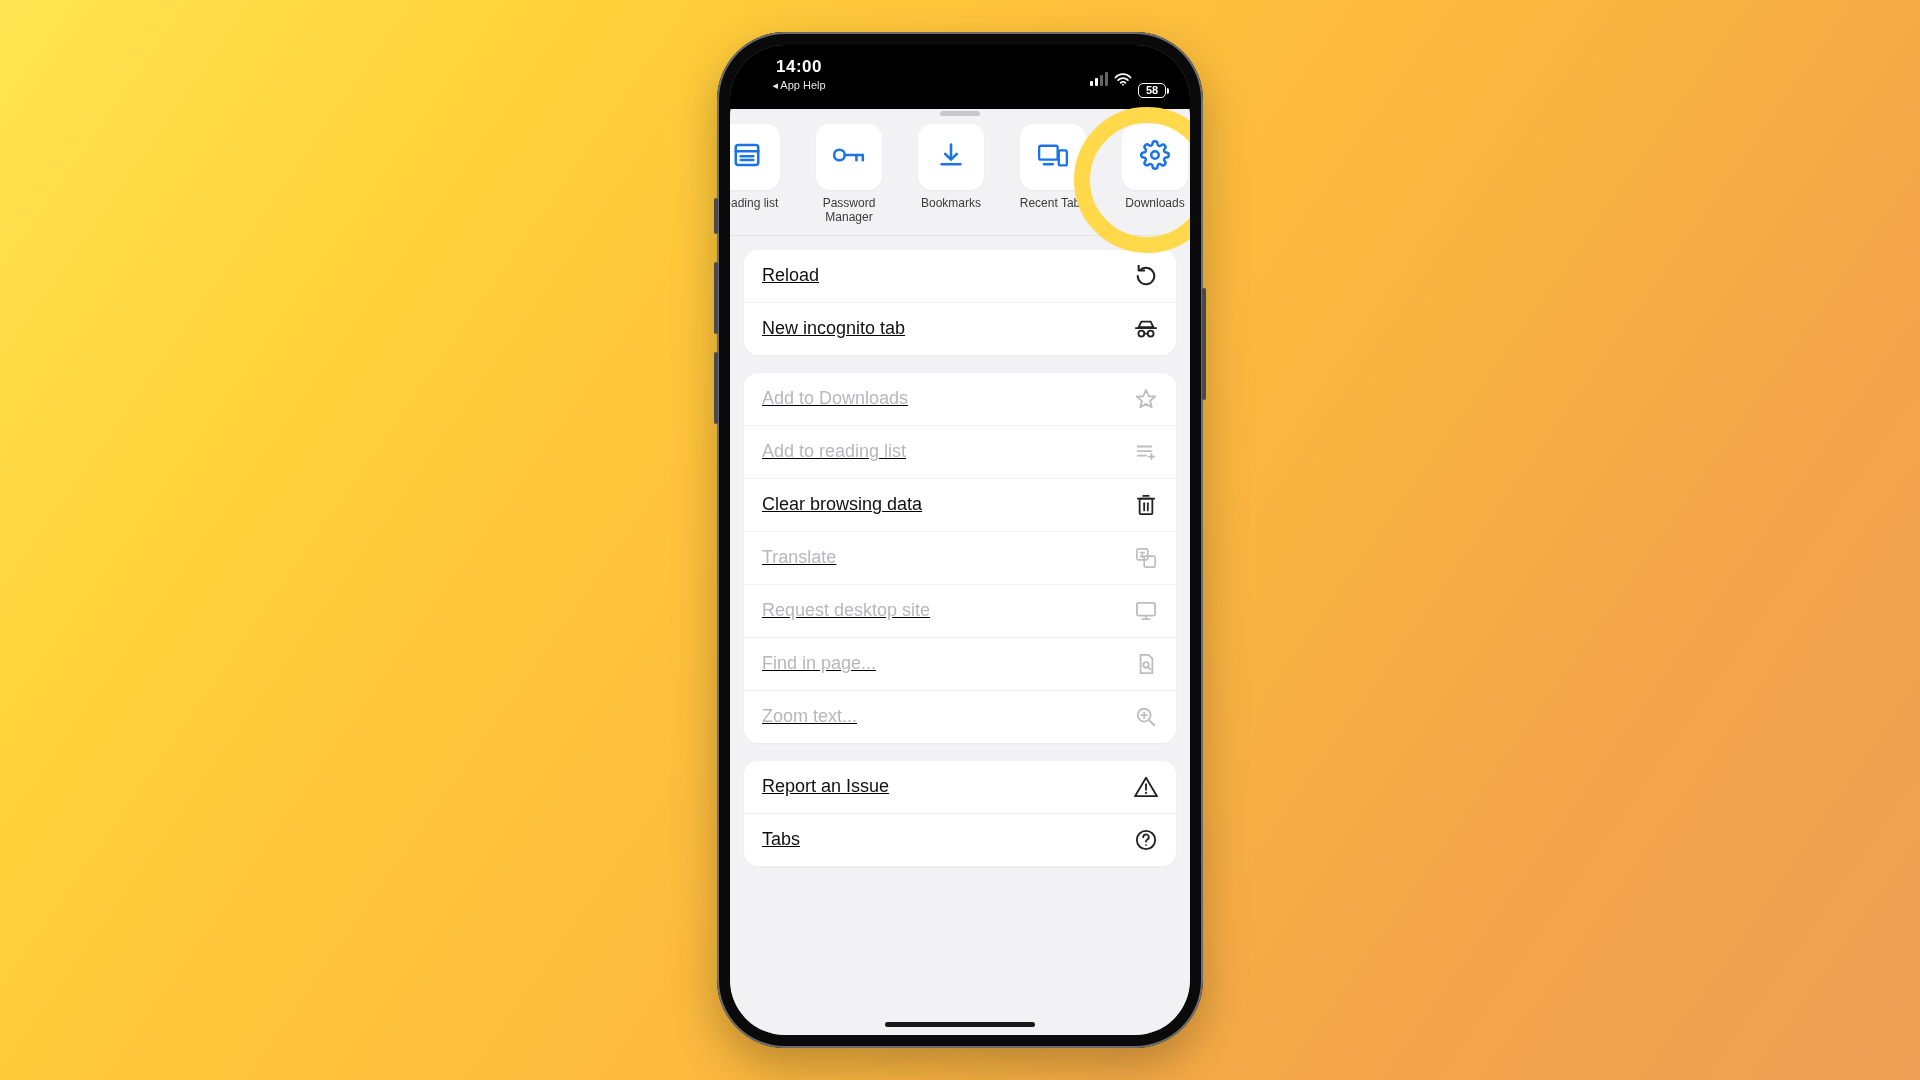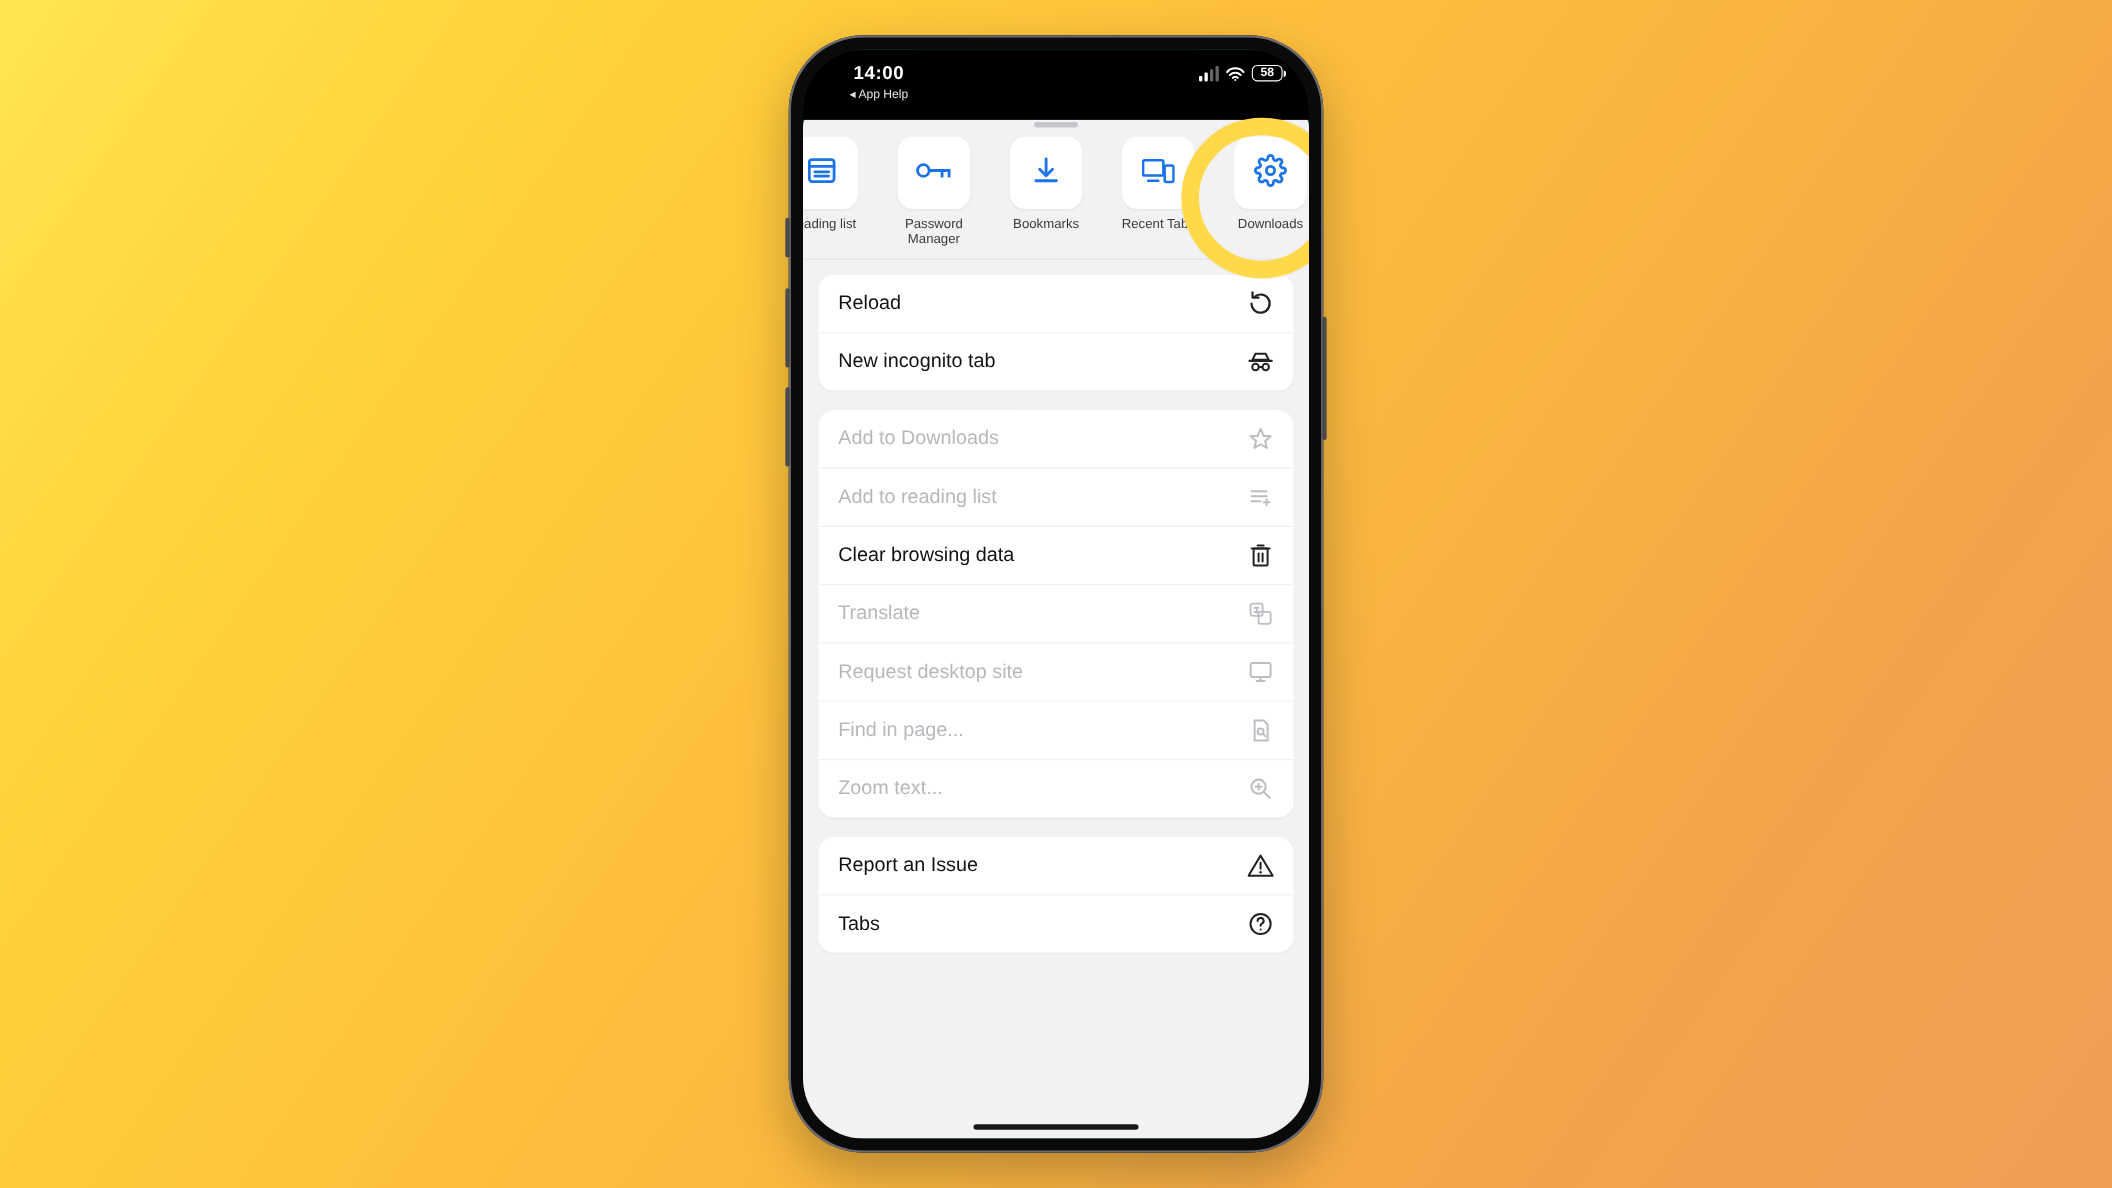--- a/index.html
+++ b/index.html
@@ -29,21 +29,21 @@
   .side-btn.left1 { left: -3px; top: 166px; width: 4px; height: 36px; }
   .side-btn.left2 { left: -3px; top: 230px; width: 4px; height: 72px; }
   .side-btn.left3 { left: -3px; top: 320px; width: 4px; height: 72px; }
   .side-btn.right { right: -3px; top: 256px; width: 4px; height: 112px; }
 
   .screen {
     position: relative;
     width: 100%;
     height: 100%;
     border-radius: 55px;
-    background: #14532d;
+    background: #737373;
     overflow: hidden;
   }
   .notch {
     position: absolute;
     top: 0; left: 50%;
     transform: translateX(-50%);
     width: 56%; height: 40px;
     background: #000;
     border-bottom-left-radius: 26px;
     border-bottom-right-radius: 26px;
@@ -72,20 +72,21 @@
   .cellular span:nth-child(1){height:5px;} .cellular span:nth-child(2){height:8px;}
   .cellular span:nth-child(3){height:11px;opacity:0.4;} .cellular span:nth-child(4){height:14px;opacity:0.4;}
   .wifi svg { display:block; }
   .battery {
     display: inline-flex; align-items: center;
     border: 1.5px solid #fff; border-radius: 5px;
     padding: 1px 3px; font-size: 11px; font-weight: 700;
     min-width: 28px; justify-content: center;
     line-height: 1;
     position: relative;
+    margin-top: 24px;
   }
   .battery::after{
     content:""; position:absolute; right:-4px; top:50%;
     transform:translateY(-50%); width:2.5px; height:6px;
     background:#fff; border-radius:0 2px 2px 0;
   }
 
   
   .pane {
     position: absolute;
@@ -133,21 +134,21 @@
     border-radius: 50%;
     border: 16px solid #ffd94a;
     background: rgba(255,255,255,0.0);
     top: 62px; right: -30px;
     z-index: 20;
     pointer-events: none;
     box-shadow: 0 0 0 1px rgba(0,0,0,0.03);
   }
 
   
-  .cards { padding: 14px; display: flex; flex-direction: column; gap: 18px; }
+  .cards { padding: 14px; display: flex; flex-direction: column; gap: 18px; text-decoration: underline; }
   .card {
     background: #fff;
     border-radius: 14px;
     overflow: hidden;
     box-shadow: 0 1px 2px rgba(0,0,0,0.03);
   }
   .row {
     display: flex; align-items: center; justify-content: space-between;
     padding: 14px 18px;
     font-size: 18px;

